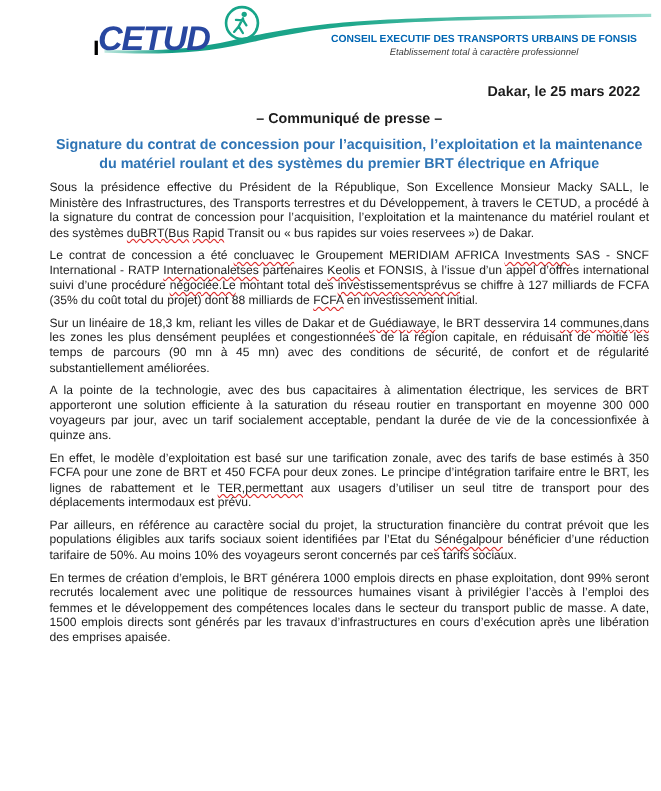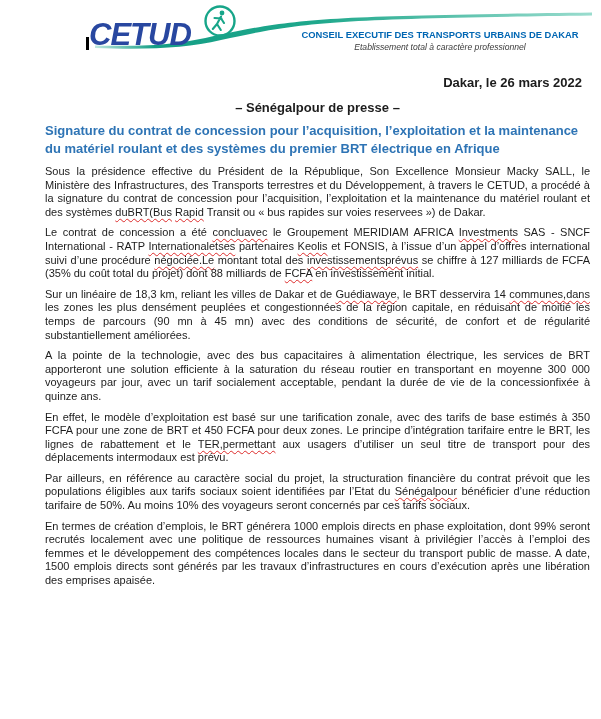--- a/index.html
+++ b/index.html
@@ -16,21 +16,21 @@
   .figure-icon{position:absolute;left:202px;top:3px;}
   .cursor-bar{position:absolute;left:86px;top:37px;width:3px;height:13px;background:#000;}
   .org-block{position:absolute;left:300px;top:29px;width:280px;text-align:center;}
   .org-name{font-size:9.4px;font-weight:bold;color:#0066B3;letter-spacing:0px;}
   .org-sub{font-size:8.6px;font-style:italic;color:#3a3a3a;margin-top:2px;}
 
   
   .content{margin-left:45px;width:545px;}
   .date-line{text-align:right;font-weight:bold;font-size:13px;margin-top:13px;padding-right:8px;}
   .press-label{text-align:center;font-weight:bold;font-size:13px;margin-top:10px;}
-  .doc-title{text-align:left;font-weight:bold;font-size:13px;line-height:17.5px;
+  .doc-title{text-align:center;font-weight:bold;font-size:13px;line-height:17.5px;
     color:#2E74B5;margin-top:7px;}
   .para{font-size:11px;line-height:13.6px;text-align:justify;margin:7px 0 0 0;}
   .para:first-of-type{margin-top:8px;}
   .sq-red{text-decoration:underline;text-decoration-style:wavy;text-decoration-color:#dd2b2b;
     text-decoration-thickness:1px;text-underline-offset:2px;text-decoration-skip-ink:none;}
   .sq-green{text-decoration-style:wavy;text-decoration-color:#2e9e4f;
     text-decoration-thickness:1px;text-underline-offset:2px;text-decoration-skip-ink:none;}
 </style>
 </head>
 <body>
@@ -56,28 +56,28 @@
 
     <svg class="figure-icon" width="36" height="36" viewBox="0 0 36 36">
       <circle cx="18" cy="18" r="14.5" fill="none" stroke="#17A589" stroke-width="2.4"></circle>
       <circle cx="20" cy="10" r="2.4" fill="#17A589"></circle>
       <path d="M19 13.5 L15 21 M19.5 15.5 L12.5 15 M18.8 15 L22 20 M15 21 L18.8 27 M15 21 L10.8 26" fill="none" stroke="#17A589" stroke-width="2.1" stroke-linecap="round"></path>
     </svg>
 
     <div class="cursor-bar"></div>
 
     <div class="org-block">
-      <div class="org-name">CONSEIL EXECUTIF DES TRANSPORTS URBAINS DE DAKAR</div>
+      <div class="org-name">CONSEIL EXECUTIF DES TRANSPORTS URBAINS DE FONSIS</div>
       <div class="org-sub">Etablissement total à caractère professionnel</div>
     </div>
   </div>
 
   <div class="content">
-    <div class="date-line">Dakar, le 26 mars 2022</div>
-    <div class="press-label">– Sénégalpour de presse –</div>
+    <div class="date-line">Dakar, le 25 mars 2022</div>
+    <div class="press-label">– Communiqué de presse –</div>
     <div class="doc-title">Signature du contrat de concession pour l’acquisition, l’exploitation et la maintenance du matériel roulant et des systèmes du premier BRT électrique en Afrique</div>
 
     <p class="para"><span>Sous la présidence effective du Président de la République, Son Excellence Monsieur Macky SALL, le Ministère des Infrastructures, des Transports terrestres et du Développement, à travers le CETUD, a procédé à la signature du contrat de concession pour l’acquisition, l’exploitation et la maintenance du matériel roulant et des systèmes </span><span class="sq-red">duBRT(Bus</span><span> </span><span class="sq-red">Rapid</span><span> Transit ou « bus rapides sur voies reservees ») de Dakar.</span></p>
     <p class="para"><span>Le contrat de concession a été </span><span class="sq-red">concluavec</span><span> le Groupement MERIDIAM AFRICA </span><span class="sq-red">Investments</span><span> SAS - SNCF International - RATP </span><span class="sq-red">Internationaletses</span><span> partenaires </span><span class="sq-red">Keolis</span><span> et FONSIS, à l’issue d’un appel d’offres international suivi d’une procédure </span><span class="sq-red">négociée.Le</span><span> montant total des </span><span class="sq-red">investissementsprévus</span><span> se chiffre à 127 milliards de FCFA (35% du coût total du projet) dont 88 milliards de </span><span class="sq-red">FCFA</span><span> en investissement initial.</span></p>
     <p class="para"><span>Sur un linéaire de 18,3 km, reliant les villes de Dakar et de </span><span class="sq-red">Guédiawaye</span><span>, le BRT desservira 14 </span><span class="sq-red">communes,dans</span><span> les zones les plus densément peuplées et congestionnées de la région capitale, en réduisant de moitié les temps de parcours (90 mn à 45 mn) avec des conditions de sécurité, de confort et de régularité substantiellement améliorées.</span></p>
     <p class="para"><span>A la pointe de la technologie, avec des bus capacitaires à alimentation électrique, les services de BRT apporteront une solution efficiente à la saturation du réseau routier en transportant en moyenne 300 000 voyageurs par jour, avec un tarif socialement acceptable, pendant la durée de vie de la concessionfixée à quinze ans.</span></p>
     <p class="para"><span>En effet, le modèle d’exploitation est basé sur une tarification zonale, avec des tarifs de base estimés à 350 FCFA pour une zone de BRT et 450 FCFA pour deux zones. Le principe d’intégration tarifaire entre le BRT, les lignes de rabattement et le </span><span class="sq-red">TER,permettant</span><span> aux usagers d’utiliser un seul titre de transport pour des déplacements intermodaux est prévu.</span></p>
     <p class="para"><span>Par ailleurs, en référence au caractère social du projet, la structuration financière du contrat prévoit que les populations éligibles aux tarifs sociaux soient identifiées par l’Etat du </span><span class="sq-red">Sénégalpour</span><span> </span><span class="sq-green">bénéficier</span><span> d’une réduction tarifaire de 50%. Au moins 10% des voyageurs seront concernés par ces </span><span class="sq-green">tarifs sociaux</span><span>.</span></p>
     <p class="para"><span>En termes de création d’emplois, le BRT générera 1000 emplois directs en phase exploitation, dont 99% seront recrutés localement avec une politique de ressources humaines visant à privilégier l’accès à l’emploi des femmes et le développement des compétences locales dans le secteur du transport public de masse. A date, 1500 emplois directs sont générés par les travaux d’infrastructures en cours d’exécution après une libération des emprises apaisée.</span></p>
   </div>

